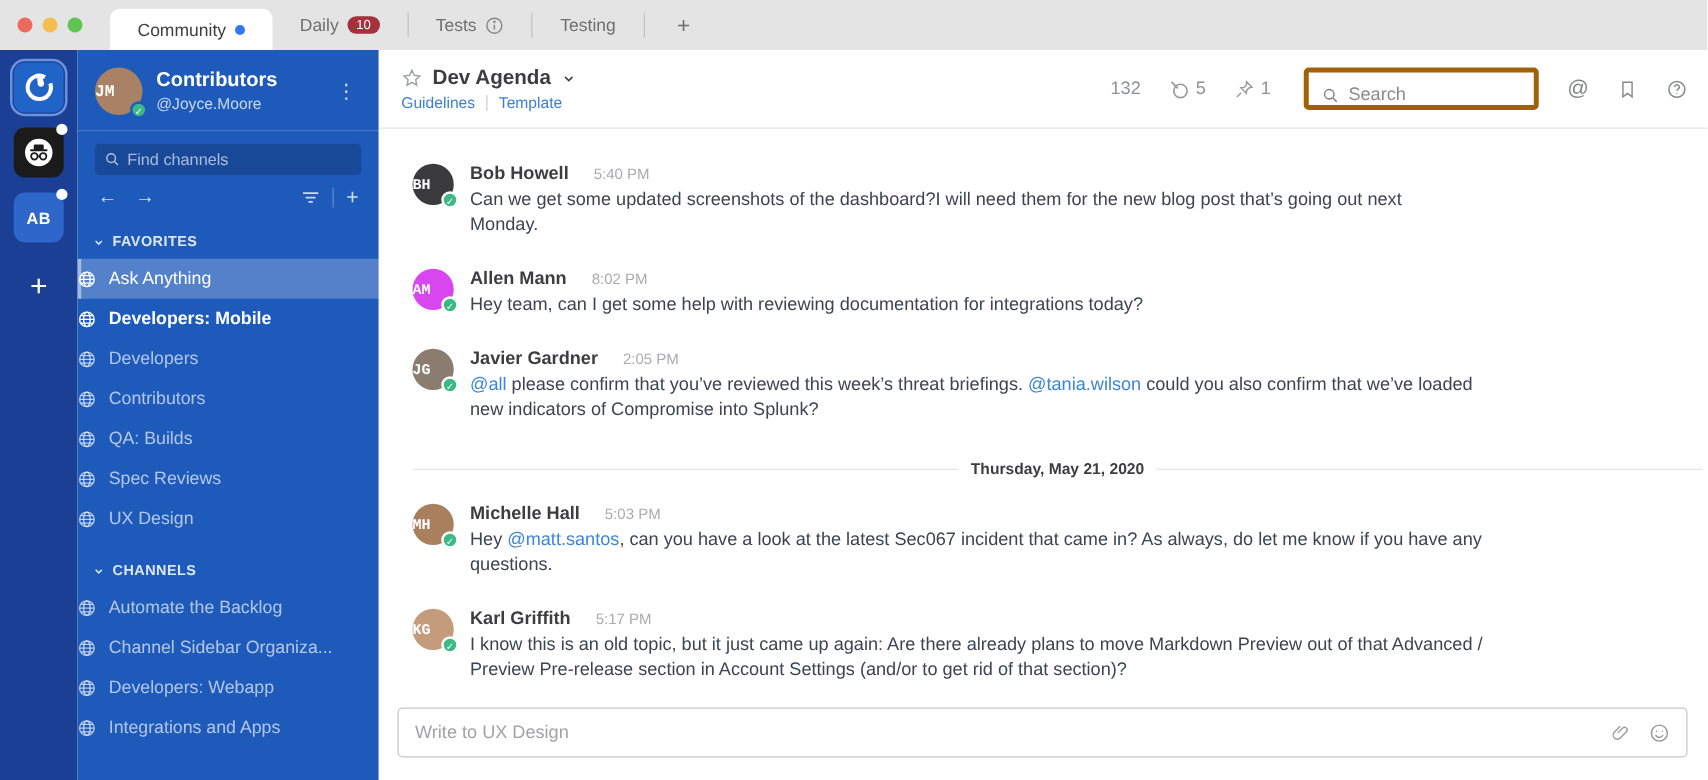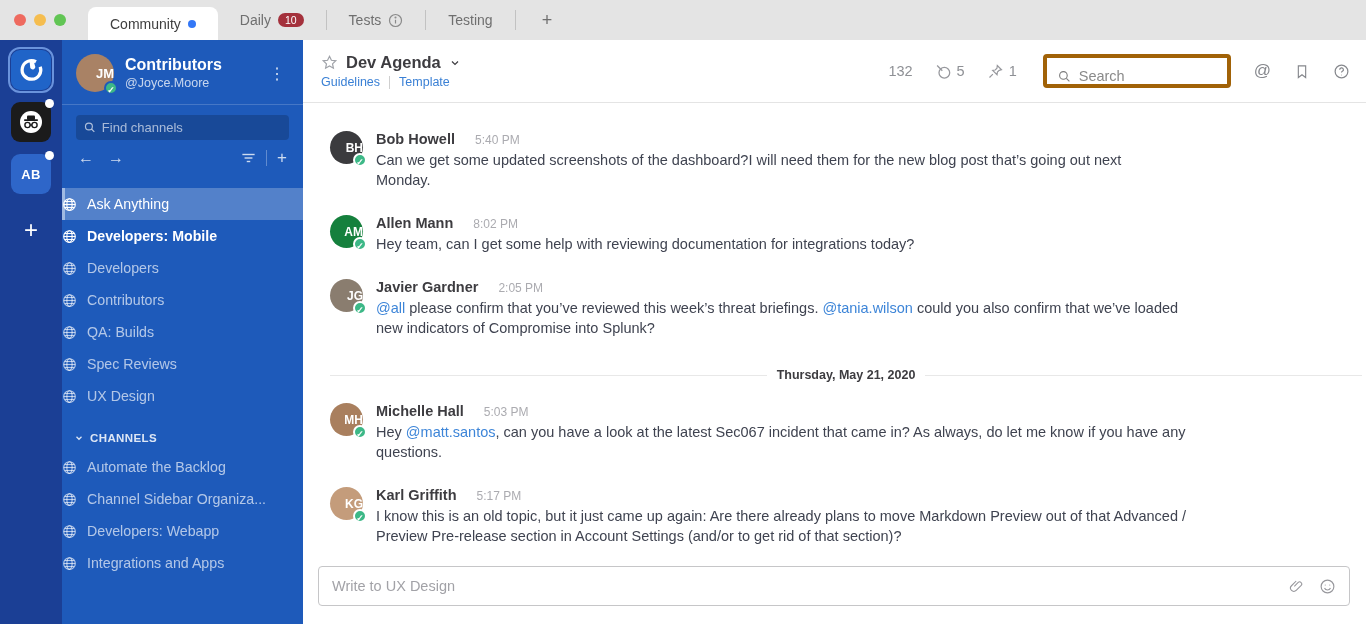--- a/index.html
+++ b/index.html
@@ -24,21 +24,21 @@
   .rail-item { position:relative; width:40px; height:40px; border-radius:9px; display:flex; align-items:center; justify-content:center; margin-top:12px; cursor:pointer; }
   .rail-item.mm { background:#2064C8; outline:2px solid #6A93DC; outline-offset:1px; margin-top:10px; }
   .rail-item.dark { background:#1B1B1B; }
   .rail-item.ab { background:#2E66C9; color:#fff; font-size:13px; font-weight:bold; letter-spacing:.3px; }
   .rail-dot { position:absolute; top:-3px; right:-3px; width:9px; height:9px; background:#fff; border-radius:50%; }
   .rail-plus { color:#fff; font-size:24px; font-weight:300; margin-top:22px; cursor:pointer; }
 
   
   .sidebar { position:absolute; left:62px; top:40px; width:241px; height:584px; background:#1E5ABA; color:#fff; }
   .sb-header { display:flex; align-items:center; padding:14px 12px 12px 14px; }
-  .avatar { border-radius:50%; display:flex; align-items:center; justify-content:flex-end; color:#fff; font-weight:bold; position:relative; flex:none; }
+  .avatar { border-radius:50%; display:flex; align-items:center; justify-content:flex-start; color:#fff; font-weight:bold; position:relative; flex:none;font-family:Liberation Mono, monospace; }
   .vcheck { position:absolute; bottom:-3px; right:-4px; width:14px; height:14px; border-radius:50%; background:#3DB887; color:#fff; font-size:9px; line-height:14px; text-align:center; }
   .sb-header .vcheck { border:2px solid #1E5ABA; }
   .msg .vcheck { border:2px solid #fff; }
   .sb-team { margin-left:11px; min-width:0; }
   .sb-team-name { font-size:16px; font-weight:bold; }
   .sb-handle { font-size:12.5px; color:rgba(255,255,255,.75); margin-top:2px; }
   .kebab { margin-left:auto; color:rgba(255,255,255,.8); font-size:16px; padding:0 6px; cursor:pointer; }
   .sb-div { border-top:1px solid rgba(255,255,255,.18); }
   .sb-search { margin:10px 14px 0; height:25px; background:rgba(0,0,0,.18); border-radius:4px; display:flex; align-items:center; padding:0 8px; gap:6px; }
   .sb-search input { background:transparent; border:none; outline:none; color:#fff; font-size:13px; width:100%; font-family:inherit; }
@@ -184,20 +184,26 @@
           <line x1="1" y1="4" x2="15" y2="4"></line>
           <line x1="3.5" y1="8" x2="12.5" y2="8"></line>
           <line x1="6" y1="12" x2="10" y2="12"></line>
         </svg>
       <span class="vsep"></span>
       <span class="plus">+</span>
     </div>
   </div>
 
   <div class="sb-section">
+    <div class="sb-section-h">
+      <svg width="10" height="10" viewBox="0 0 16 16" fill="none" stroke="rgba(255,255,255,.85)" stroke-width="2">
+          <path d="M4 6l4 4 4-4"></path>
+        </svg>
+      <span>FAVORITES</span>
+    </div>
     <div class="chrow selected">
       <svg width="15" height="15" viewBox="0 0 16 16" fill="none" stroke="currentColor" stroke-width="1.2">
           <circle cx="8" cy="8" r="6.2"></circle>
           <ellipse cx="8" cy="8" rx="2.8" ry="6.2"></ellipse>
           <line x1="2" y1="8" x2="14" y2="8"></line>
           <line x1="3" y1="4.8" x2="13" y2="4.8"></line>
           <line x1="3" y1="11.2" x2="13" y2="11.2"></line>
         </svg>
       <span>Ask Anything</span>
     </div>
@@ -389,21 +395,21 @@
           <span class="msg-time">5:40 PM</span>
         </div>
         <div class="msg-body">
           <span>Can we get some updated screenshots of the dashboard?I will need them for the new blog post that’s going out next</span><br>
           <span>Monday.</span>
         </div>
       </div>
     </div>
 
     <div class="msg">
-      <div class="avatar" style="background: #15803d;">
+      <div class="avatar" style="background: #d946ef;">
         <span>AM</span>
         <span class="vcheck">✓</span>
       </div>
       <div>
         <div class="msg-head">
           <span class="msg-author">Allen Mann</span>
           <span class="msg-time">8:02 PM</span>
         </div>
         <div class="msg-body">
           <span>Hey team, can I get some help with reviewing documentation for integrations today?</span>

